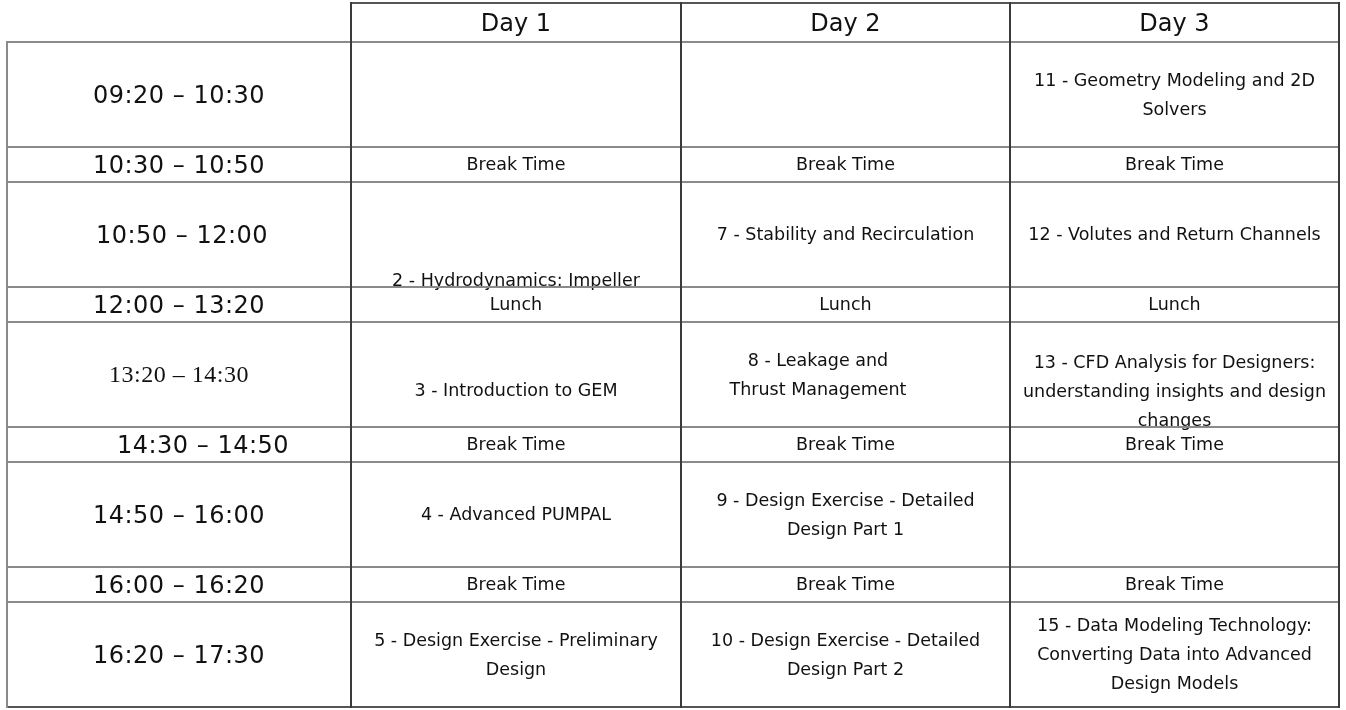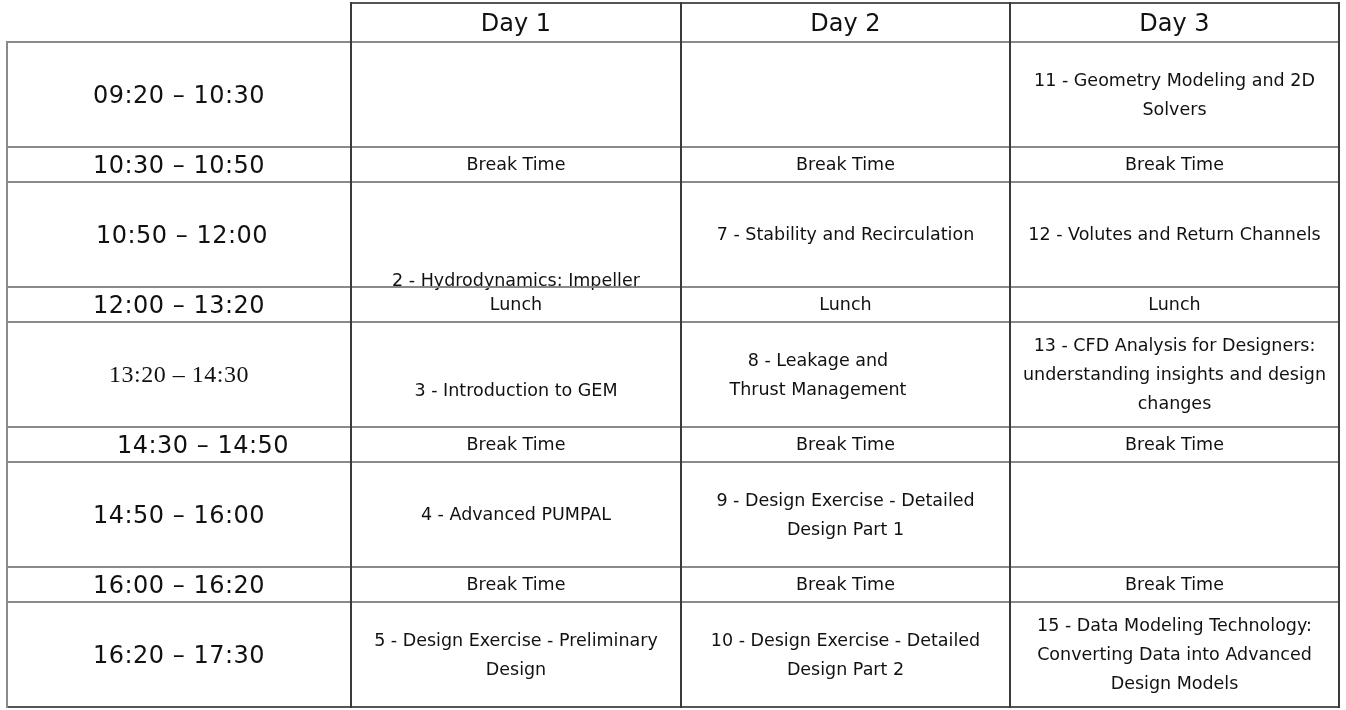--- a/index.html
+++ b/index.html
@@ -37,21 +37,21 @@
   <div class="cell sess" style="left:1010px;top:182px;width:329px;height:105px;">12 - Volutes and Return Channels</div>
 
   <div class="cell time" style="left:7px;top:287px;width:344px;height:35px;">12:00 – 13:20</div>
   <div class="cell sess" style="left:351px;top:287px;width:330px;height:35px;">Lunch</div>
   <div class="cell sess" style="left:681px;top:287px;width:329px;height:35px;">Lunch</div>
   <div class="cell sess" style="left:1010px;top:287px;width:329px;height:35px;">Lunch</div>
 
   <div class="cell time" style="left:7px;top:322px;width:344px;height:105px;font-family:Liberation Serif, serif;">13:20 – 14:30</div>
   <div class="cell sess" style="left:351px;top:322px;width:330px;height:105px;margin-top:16px;">3 - Introduction to GEM</div>
   <div class="cell sess" style="left:681px;top:322px;width:274px;height:105px;padding:0 40px;">8 - Leakage and Thrust Management</div>
-  <div class="cell sess" style="left:1010px;top:322px;width:329px;height:105px;">13 - CFD Analysis for Designers: understanding insights and design changes</div>
+  <div class="cell sess" style="left:1010px;top:339px;width:329px;height:105px;">13 - CFD Analysis for Designers: understanding insights and design changes</div>
 
   <div class="cell time" style="left:7px;top:427px;width:344px;height:35px;padding-left:48px;">14:30 – 14:50</div>
   <div class="cell sess" style="left:351px;top:427px;width:330px;height:35px;">Break Time</div>
   <div class="cell sess" style="left:681px;top:427px;width:329px;height:35px;">Break Time</div>
   <div class="cell sess" style="left:1010px;top:427px;width:329px;height:35px;">Break Time</div>
 
   <div class="cell time" style="left:7px;top:462px;width:344px;height:105px;">14:50 – 16:00</div>
   <div class="cell sess" style="left:351px;top:462px;width:330px;height:105px;">4 - Advanced PUMPAL</div>
   <div class="cell sess" style="left:681px;top:462px;width:329px;height:105px;padding:0 24px;">9 - Design Exercise - Detailed Design Part 1</div>
 

